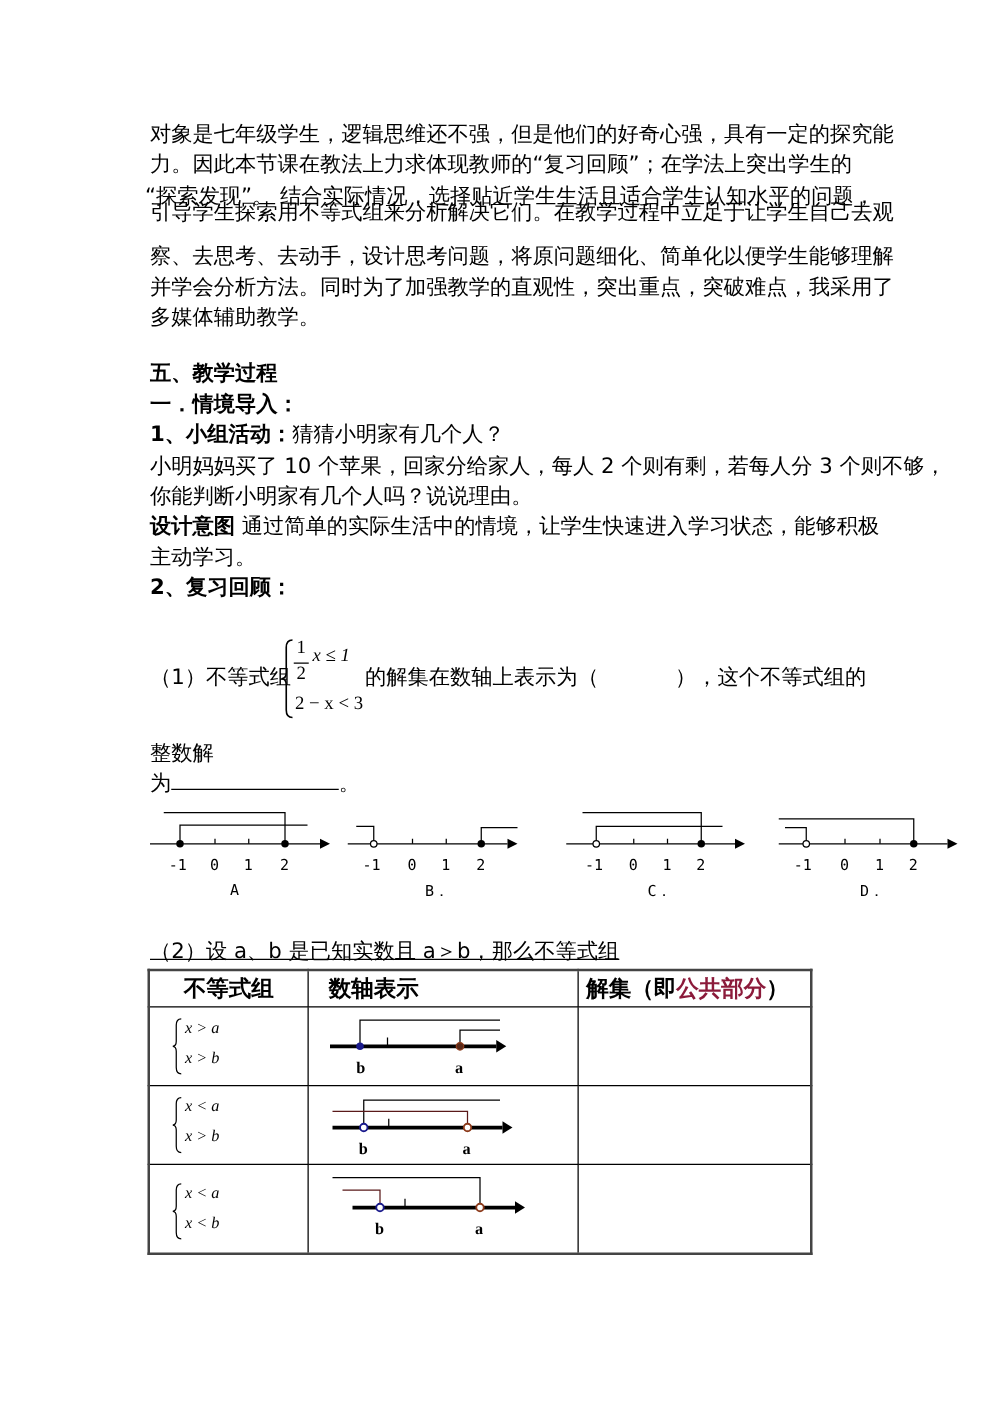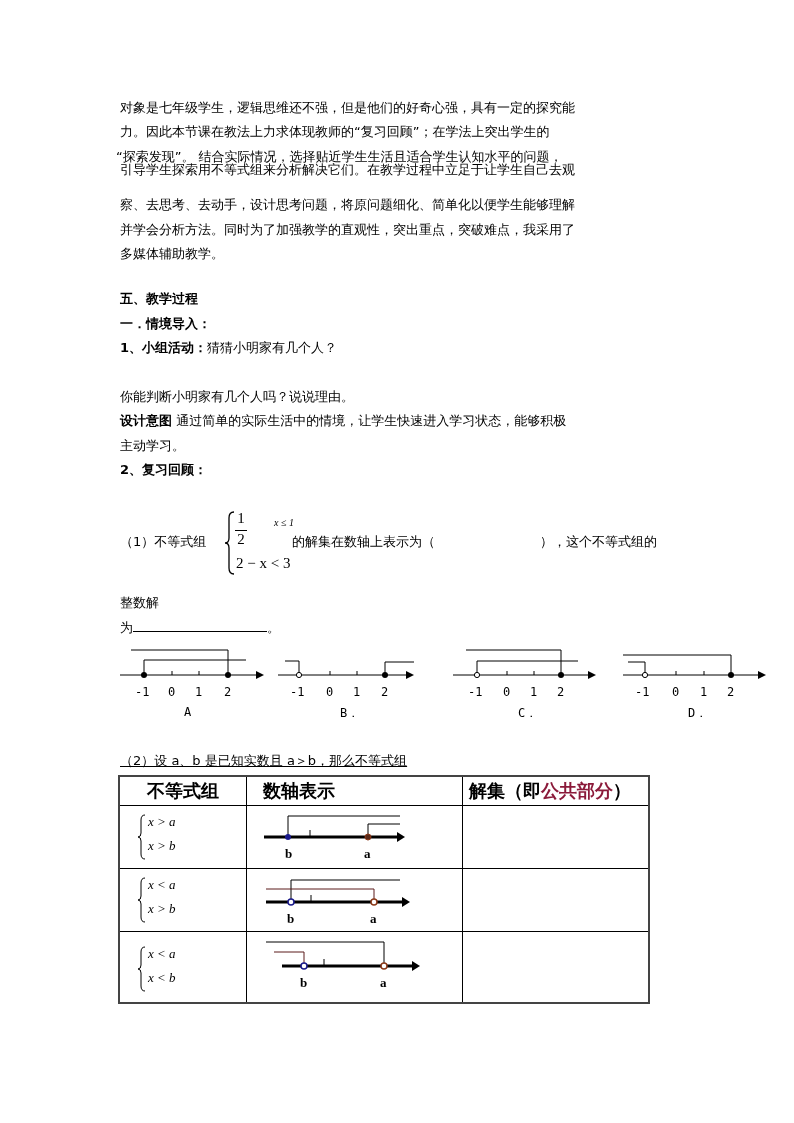--- a/index.html
+++ b/index.html
@@ -1,19 +1,19 @@
 <!DOCTYPE html>
 <html><head>
 <meta charset="utf-8">
 <style>
   html, body { margin: 0; padding: 0; background: #ffffff; }
   body { width: 794px; height: 1123px; position: relative; overflow: hidden;
          font-family: "DejaVu Sans", "Liberation Sans", sans-serif; color: #000; }
   .page { position: absolute; left: 0; top: 0; width: 794px; height: 1123px; }
-  .line { position: absolute; left: 120px; font-size: 13px; line-height: 20px; white-space: nowrap; }
+  .line { position: absolute; left: 120px; font-size: 17px; line-height: 20px; white-space: nowrap; }
   .bold { font-weight: bold; }
   .serif { font-family: "Liberation Serif", "DejaVu Serif", serif; }
   .blank { display: inline-block; width: 134px; border-bottom: 1px solid #000; height: 14px; vertical-align: baseline; }
   .sys { position: absolute; }
   .math { font-family: "Liberation Serif", "DejaVu Serif", serif; font-size: 16px; position: absolute; white-space: nowrap; }
   .frac { position: absolute; font-family: "Liberation Serif", serif; font-size: 15px; text-align: center; width: 12px; }
   .numline { position: absolute; }
   .opt-label { position: absolute; font-family: "DejaVu Sans Mono", monospace; font-size: 12px; }
   table.ineq { position: absolute; left: 118px; top: 775px; border-collapse: collapse; }
   table.ineq td, table.ineq th { border: 1px solid #000; padding: 0; }
@@ -37,36 +37,37 @@
     <div class="line" style="top:220px;">并学会分析方法。同时为了加强教学的直观性，突出重点，突破难点，我采用了</div>
     <div class="line" style="top:244px;">多媒体辅助教学。</div>
   </div>
 
   <div class="line bold" style="top:289px;">五、教学过程</div>
   <div class="line bold" style="top:314px;">一．情境导入：</div>
 
   <div class="line" style="top:338px;">
     <span class="bold">1、小组活动：</span><span>猜猜小明家有几个人？</span>
   </div>
+  <div class="line" style="top:363px;">小明妈妈买了 10 个苹果，回家分给家人，每人 2 个则有剩，若每人分 3 个则不够，</div>
   <div class="line" style="top:387px;">你能判断小明家有几个人吗？说说理由。</div>
   <div class="line" style="top:411px;">
     <span class="bold">设计意图</span><span> 通过简单的实际生活中的情境，让学生快速进入学习状态，能够积极</span>
   </div>
   <div class="line" style="top:436px;">主动学习。</div>
   <div class="line bold" style="top:460px;">2、复习回顾：</div>
 
   <div>
     <div class="line" style="top:532px;">（1）不等式组</div>
     <svg class="sys" style="left:224px; top:510px;" width="14" height="66">
       <path d="M10 2 Q5 2 5 8 L5 28 Q5 33 1 33 Q5 33 5 38 L5 58 Q5 64 10 64" fill="none" stroke="#000" stroke-width="1.3"></path>
     </svg>
     <div class="frac" style="left:235px; top:510px;">1</div>
     <div style="position:absolute; left:235px; top:530px; width:12px; border-top:1px solid #000;"></div>
     <div class="frac" style="left:235px; top:531px;">2</div>
-    <div class="math" style="left:250px; top:517px; font-style:italic; font-size:10px;margin-left:24px;">x ≤ 1</div>
+    <div class="math" style="left:250px; top:517px; font-style:italic; font-size:15px;">x ≤ 1</div>
     <div class="math" style="left:236px; top:555px; font-size:15px;">2 − x &lt; 3</div>
     <div class="line" style="top:532px; left:292px;">的解集在数轴上表示为（</div>
     <div class="line" style="top:532px; left:540px;">），这个不等式组的</div>
     <div class="line" style="top:593px;">整数解</div>
     <div class="line" style="top:617px;">
       <span>为</span><span class="blank"></span><span>。</span>
     </div>
   </div>
 
   <div>

